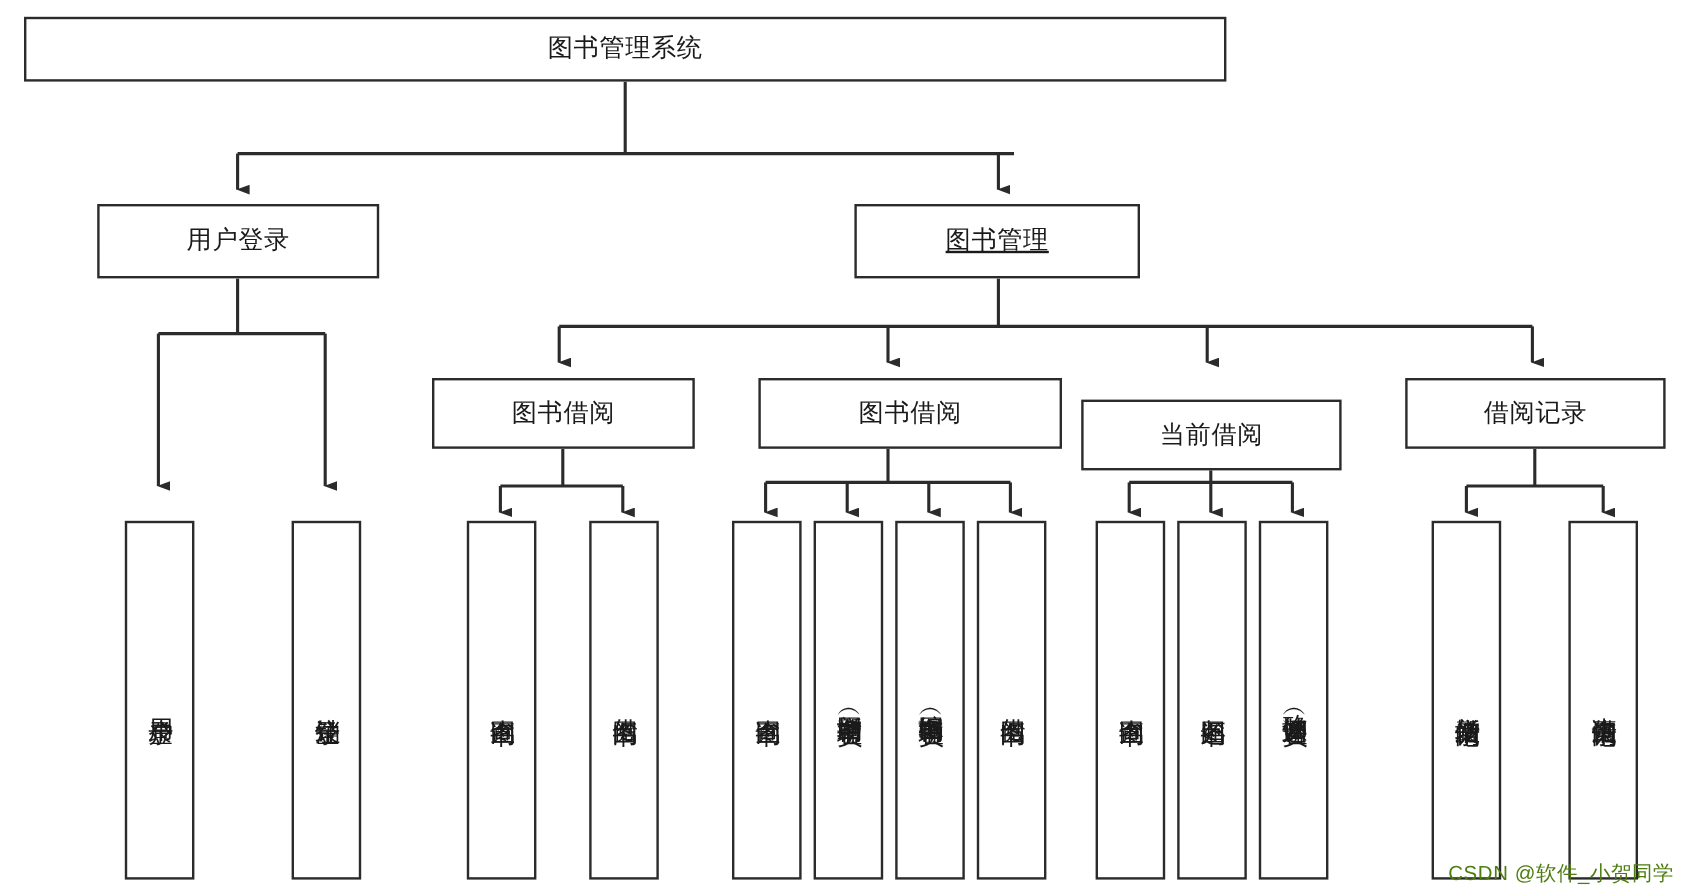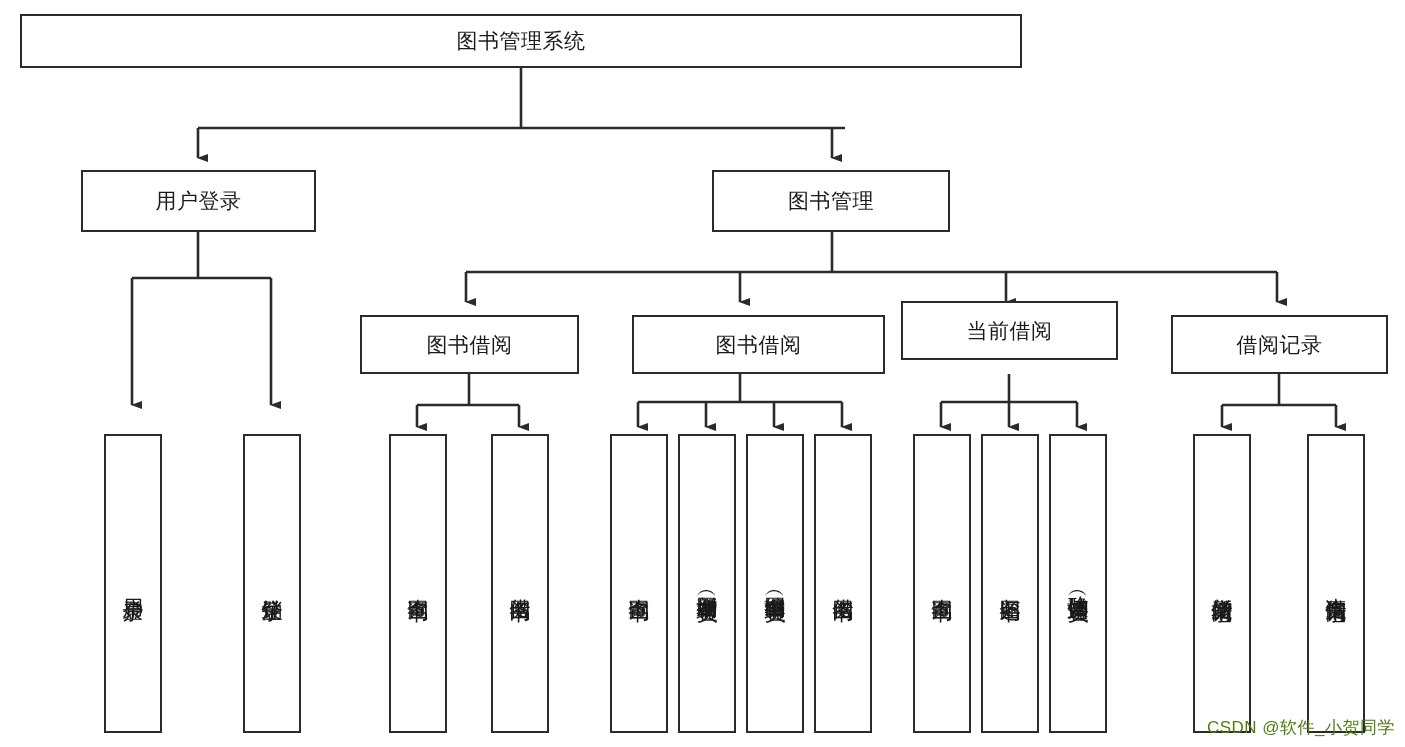--- a/index.html
+++ b/index.html
@@ -128,31 +128,31 @@
     </g>
   </svg>
 
   <div class="node horiz" style="left:20px; top:14px; width:1002px; height:54px;">
     <span class="label">图书管理系统</span>
   </div>
 
   <div class="node horiz" style="left:81px; top:170px; width:235px; height:62px;">
     <span class="label">用户登录</span>
   </div>
-  <div class="node horiz" style="left:712px; top:170px; width:238px; height:62px;">
+  <div class="node horiz" style="left:712px; top:170px; width:238px; height:62px;text-decoration:underline;">
     <span class="label">图书管理</span>
   </div>
 
   <div class="node horiz" style="left:360px; top:315px; width:219px; height:59px;">
     <span class="label">图书借阅</span>
   </div>
   <div class="node horiz" style="left:632px; top:315px; width:253px; height:59px;">
     <span class="label">图书借阅</span>
   </div>
-  <div class="node horiz" style="left:901px; top:301px; width:217px; height:59px;">
+  <div class="node horiz" style="left:901px; top:333px; width:217px; height:59px;">
     <span class="label">当前借阅</span>
   </div>
   <div class="node horiz" style="left:1171px; top:315px; width:217px; height:59px;">
     <span class="label">借阅记录</span>
   </div>
 
   <div class="node vert" style="left:104px; top:434px; width:58px; height:299px;">
     <span class="label">用户登录</span>
   </div>
   <div class="node vert" style="left:243px; top:434px; width:58px; height:299px;">

